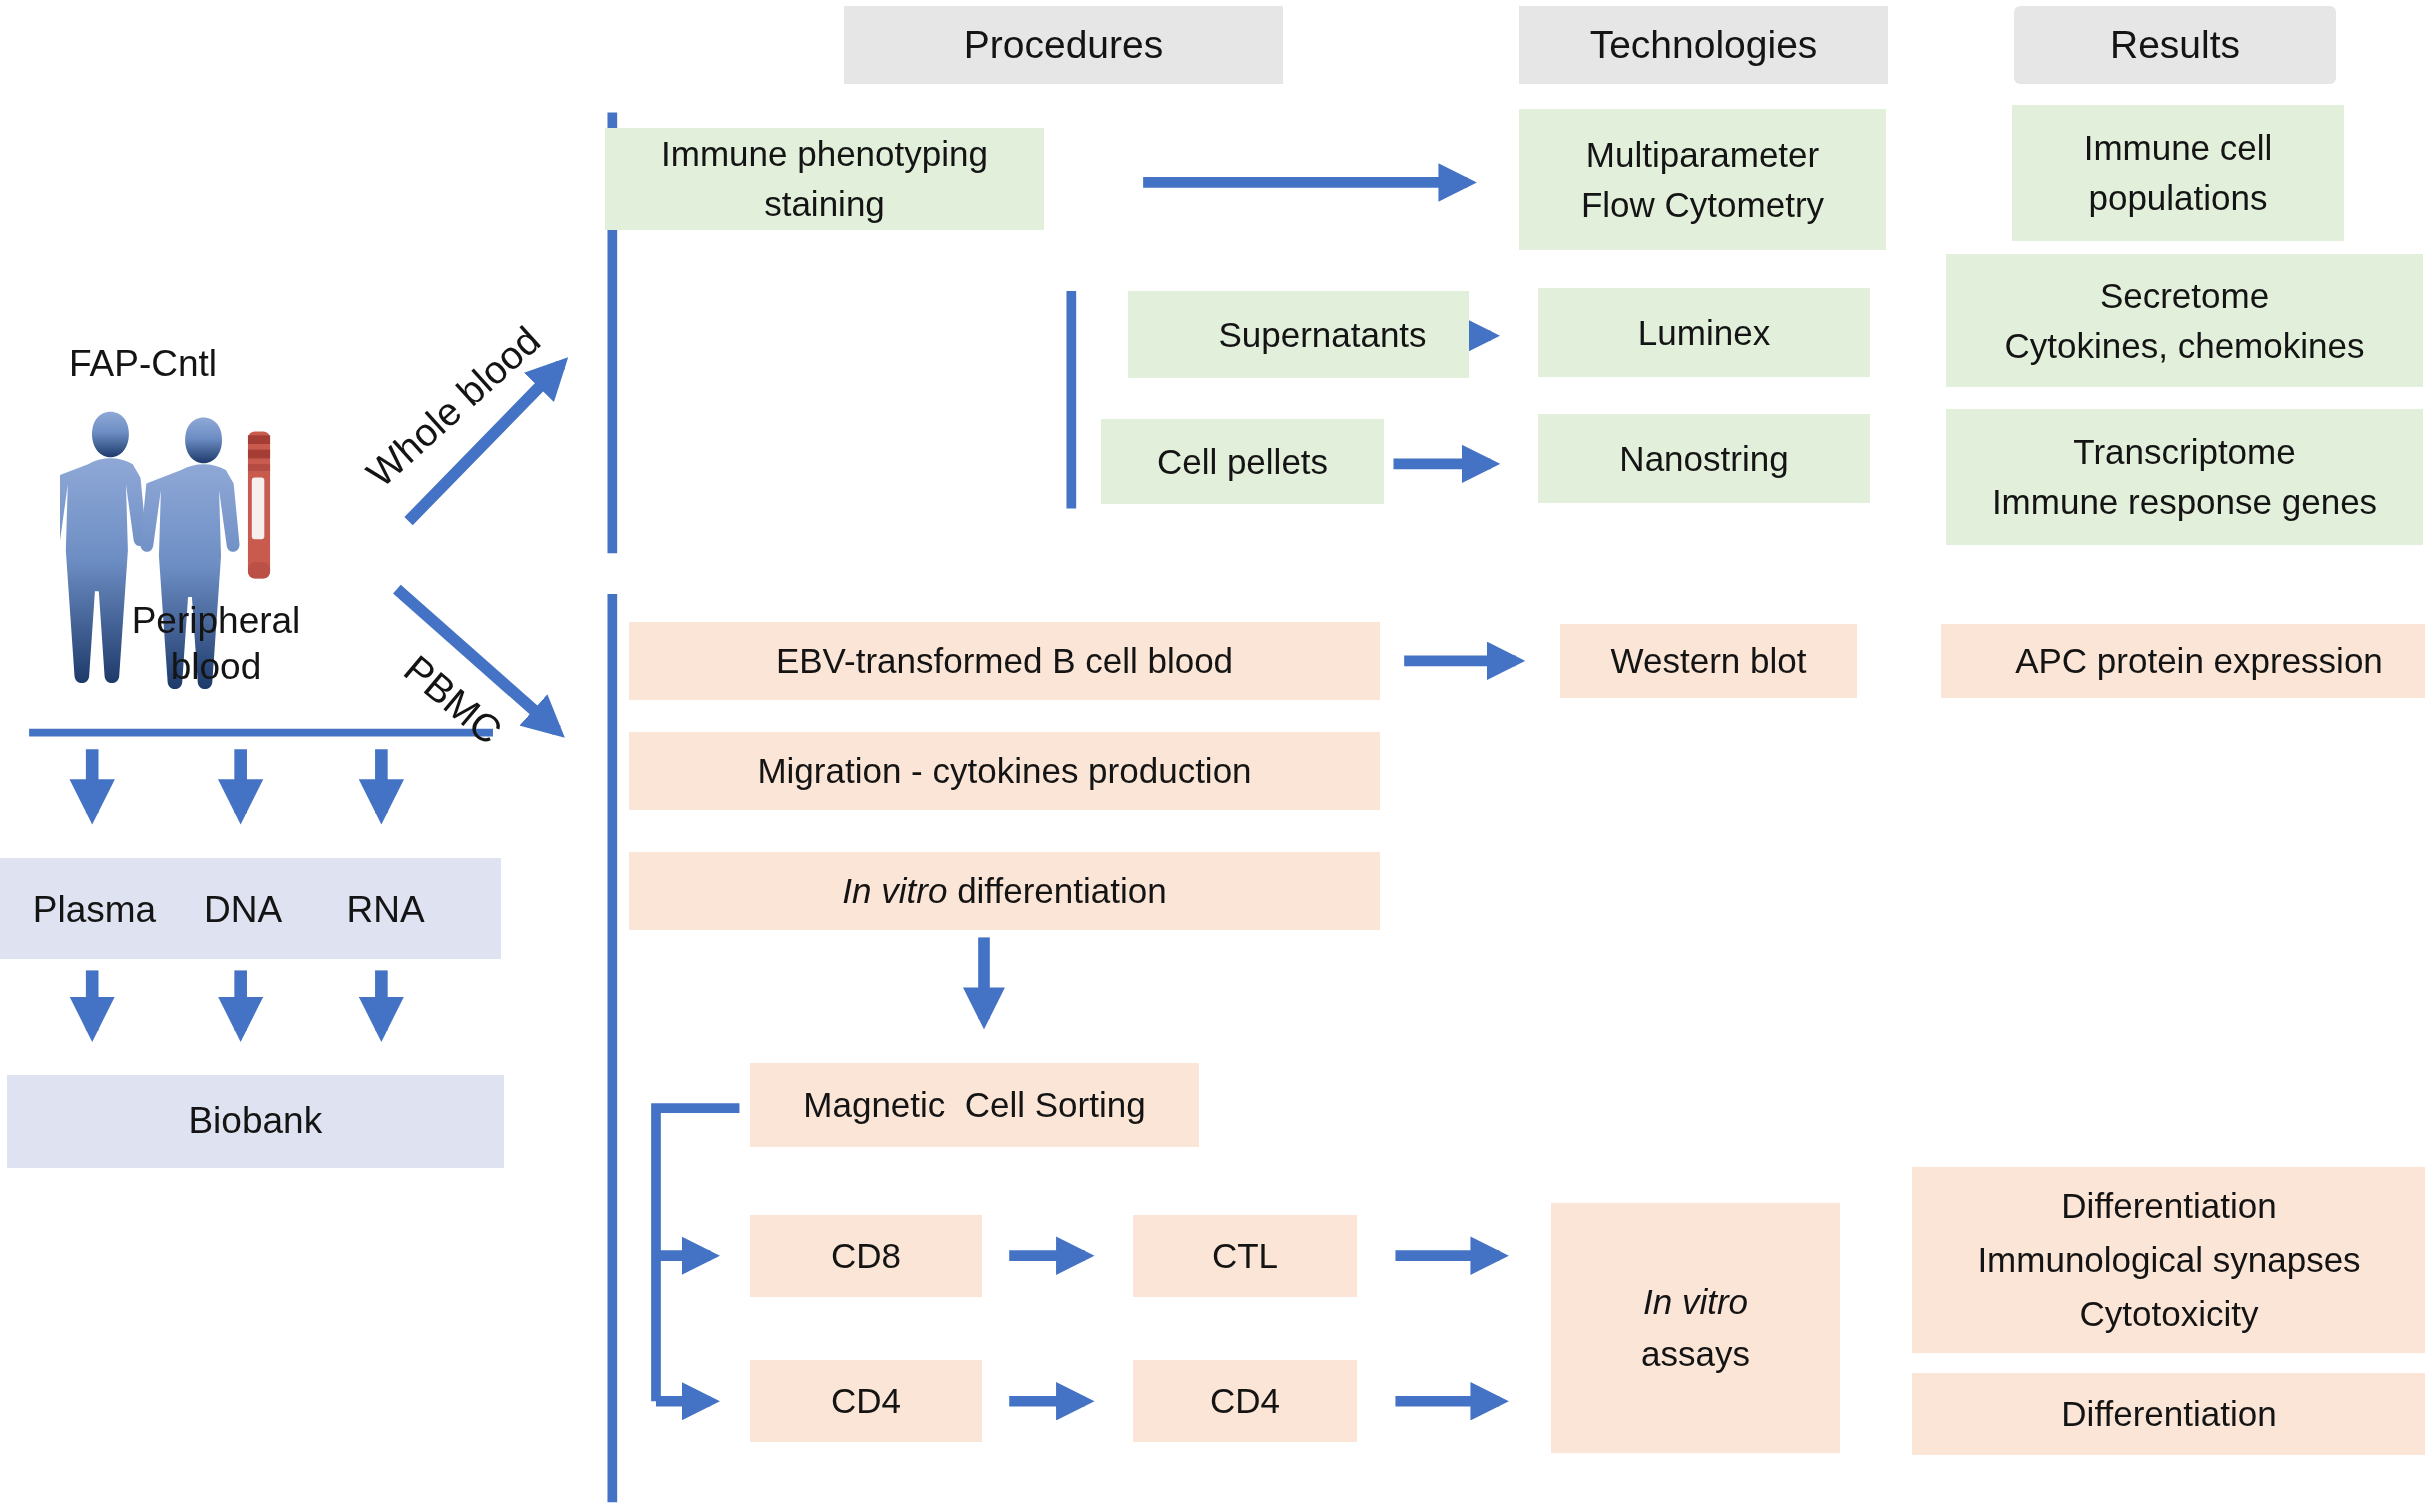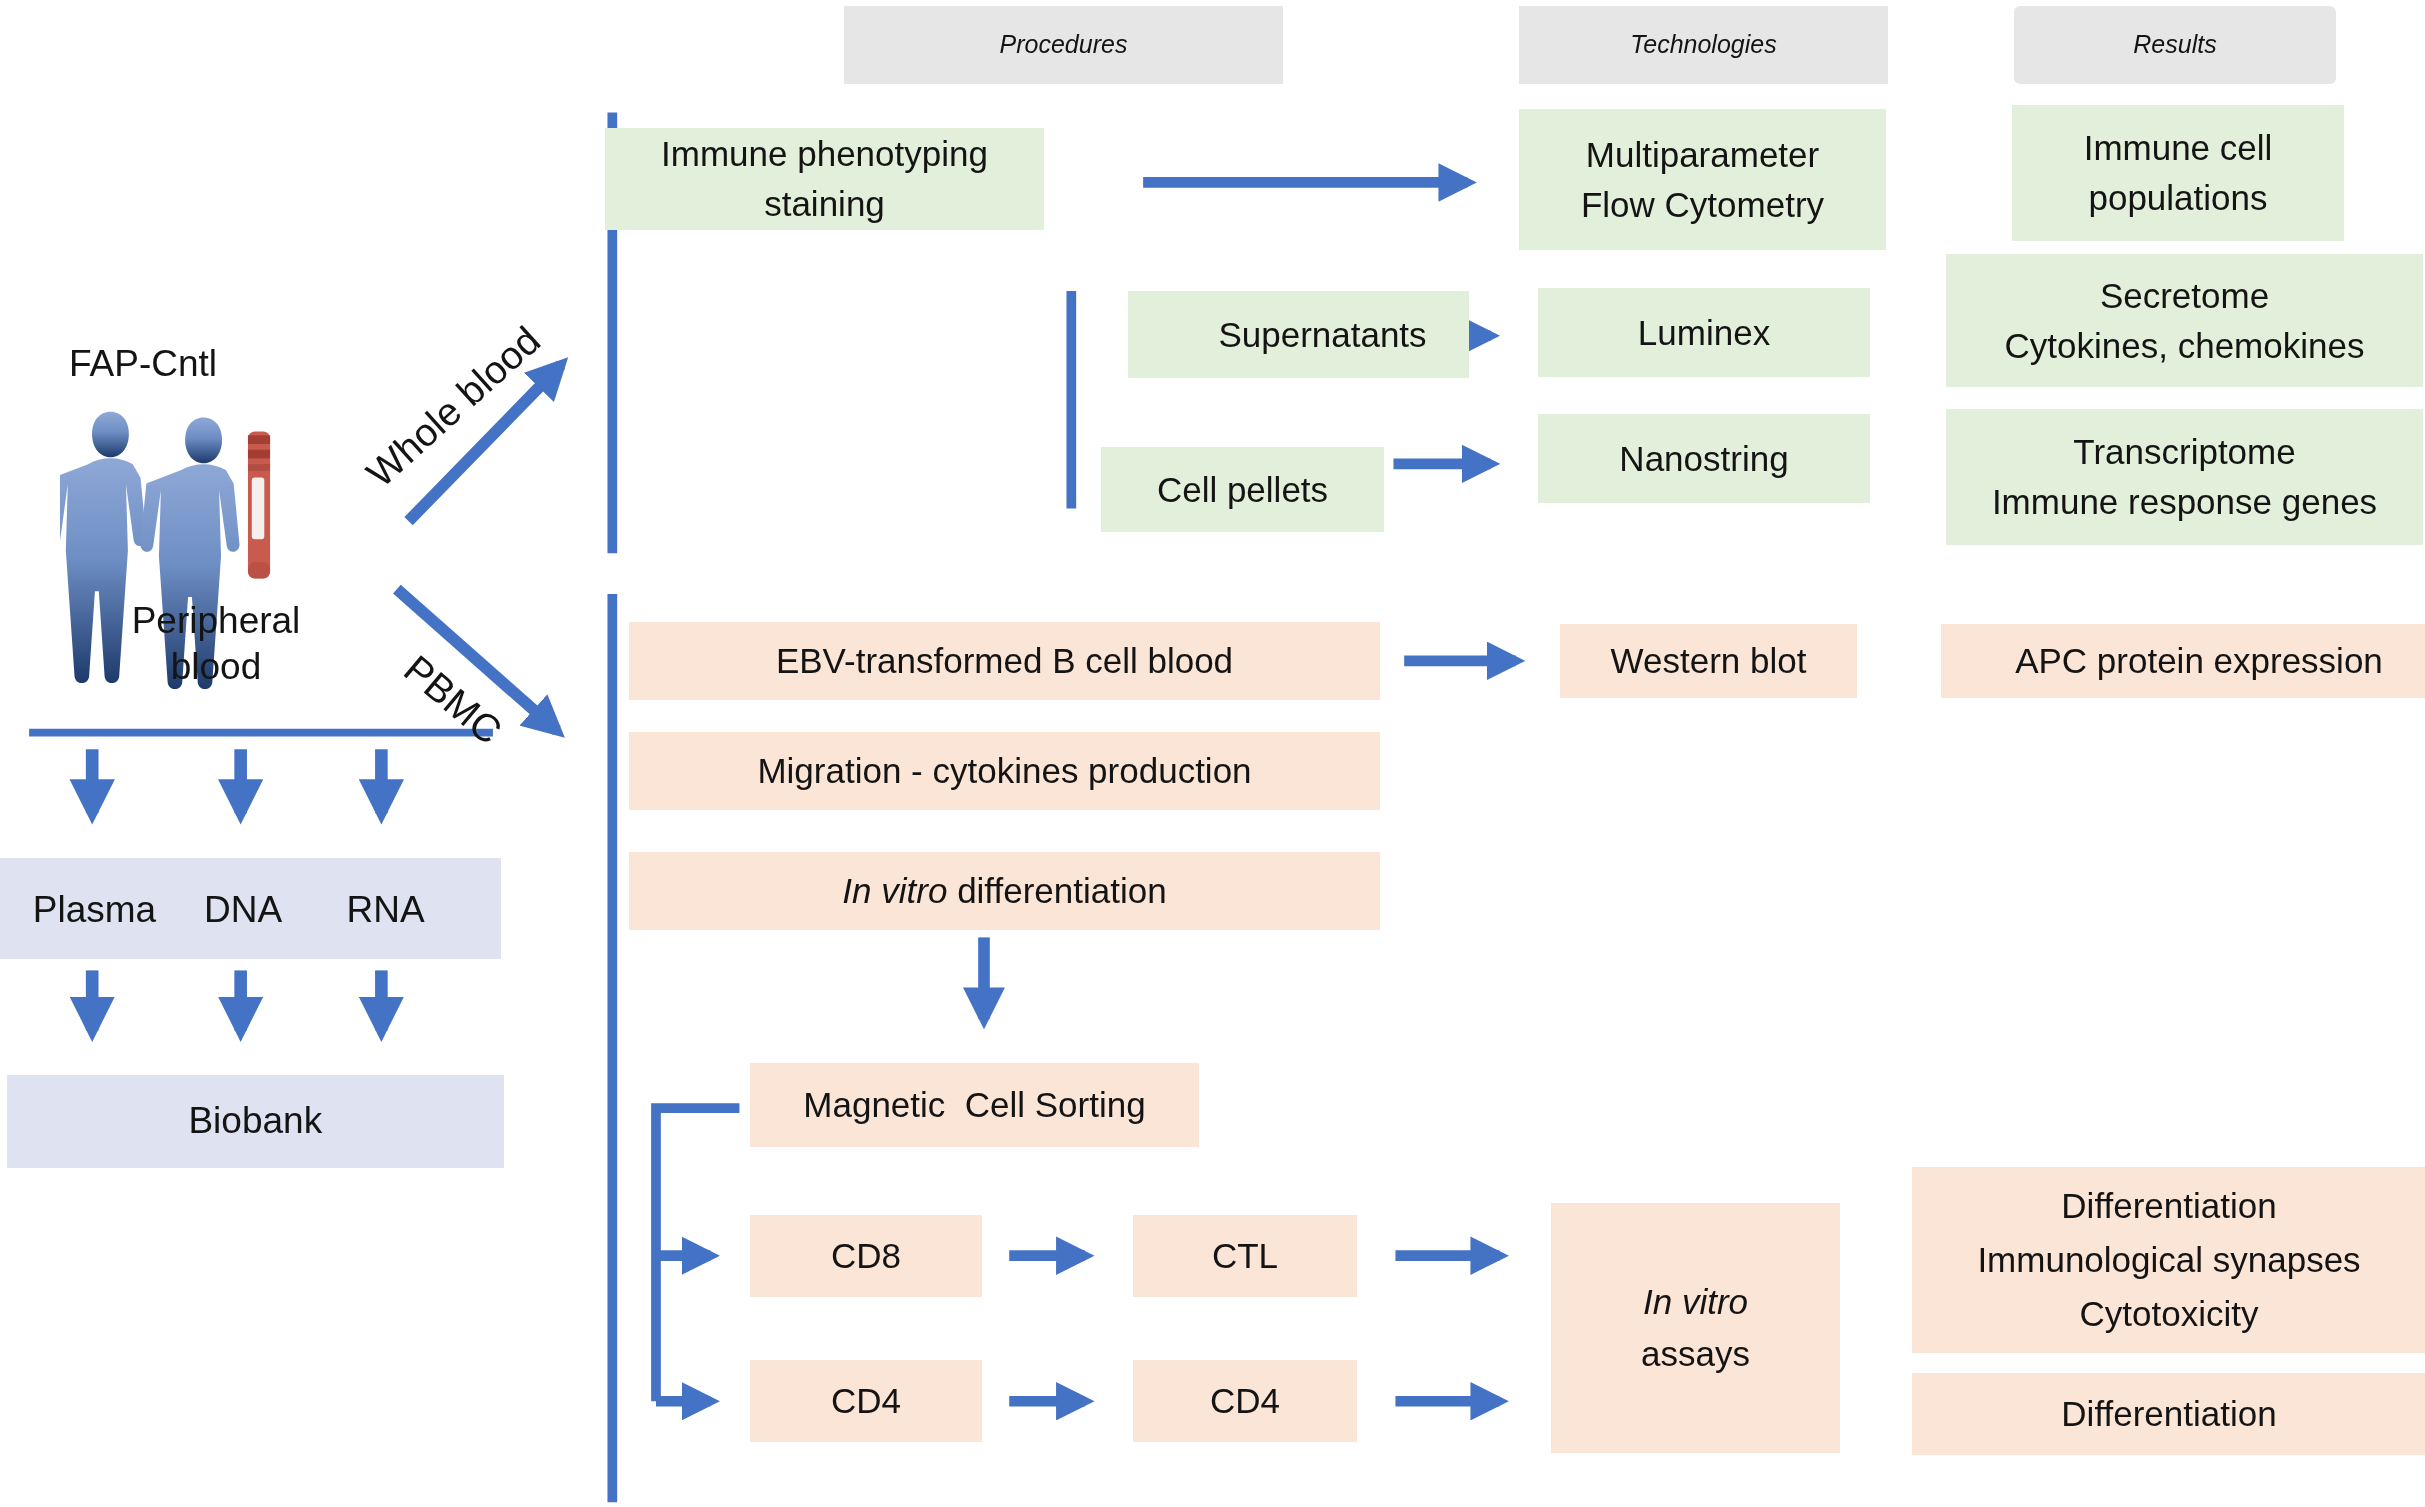--- a/index.html
+++ b/index.html
@@ -9,21 +9,21 @@
   }
   #connectors{position:absolute;left:0;top:0;width:2426px;height:1508px;z-index:1;}
   .box{
     position:absolute; z-index:2; display:flex; flex-direction:column;
     align-items:center; justify-content:center; text-align:center;
     font-size:35px; line-height:1.42; color:#141414;
   }
   .green{background:#E2EFDA;}
   .peach{background:#FBE5D6;}
   .lav{background:#DFE3F1;}
-  .hdr{background:#E7E6E6; font-style:italic; font-size:25px;}
+  .hdr{background:#E7E6E6; font-size:39px;}
   .label{position:absolute; z-index:2; text-align:center; font-size:37px; line-height:1.2; color:#141414;}
   .pre{white-space:pre-wrap;}
   .it{font-style:italic;}
   .photo{
     background:#ffffff; width:231px; height:82px; display:flex;
     align-items:center; justify-content:center; margin-bottom:9.7px;
   }
   .rot{transform-origin:center center;}
 </style>
 </head>
@@ -133,21 +133,21 @@
 
   <div class="box green" style="left:605px;top:128px;width:439px;height:102px;">
     <div>Immune phenotyping</div>
     <div>staining</div>
   </div>
 
 
   <div class="box green" style="left:1128px;top:291px;width:293px;height:87px;padding-left:48px;">
     <span>Supernatants</span>
   </div>
-  <div class="box green" style="left:1101px;top:419px;width:283px;height:85px;margin-top:28px;">
+  <div class="box green" style="left:1101px;top:419px;width:283px;height:85px;">
     <span>Cell pellets</span>
   </div>
 
   <div class="box green" style="left:1519px;top:109px;width:367px;height:141px;">
     <div>Multiparameter</div>
     <div>Flow Cytometry</div>
   </div>
   <div class="box green" style="left:1538px;top:288px;width:332px;height:89px;">
     <span>Luminex</span>
   </div>

